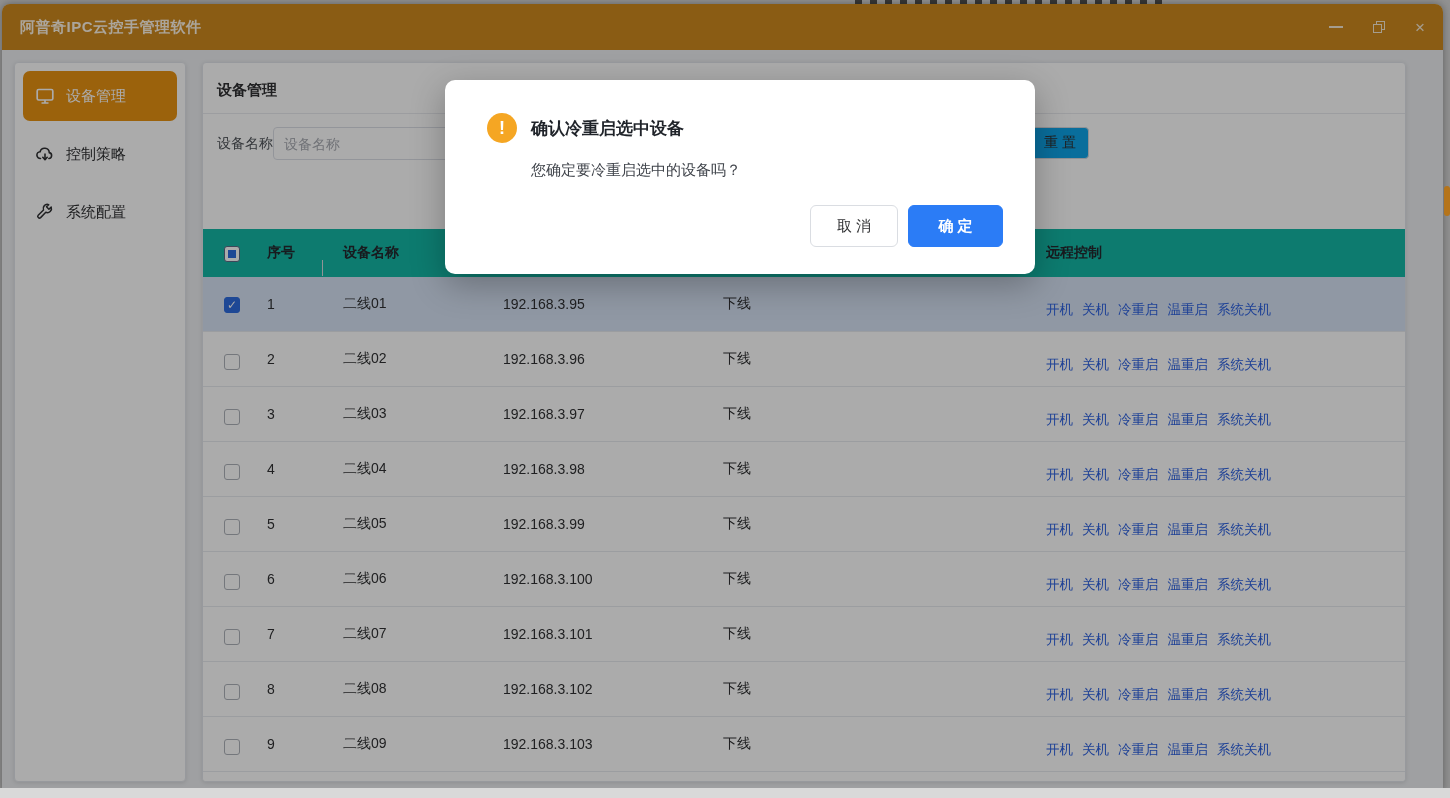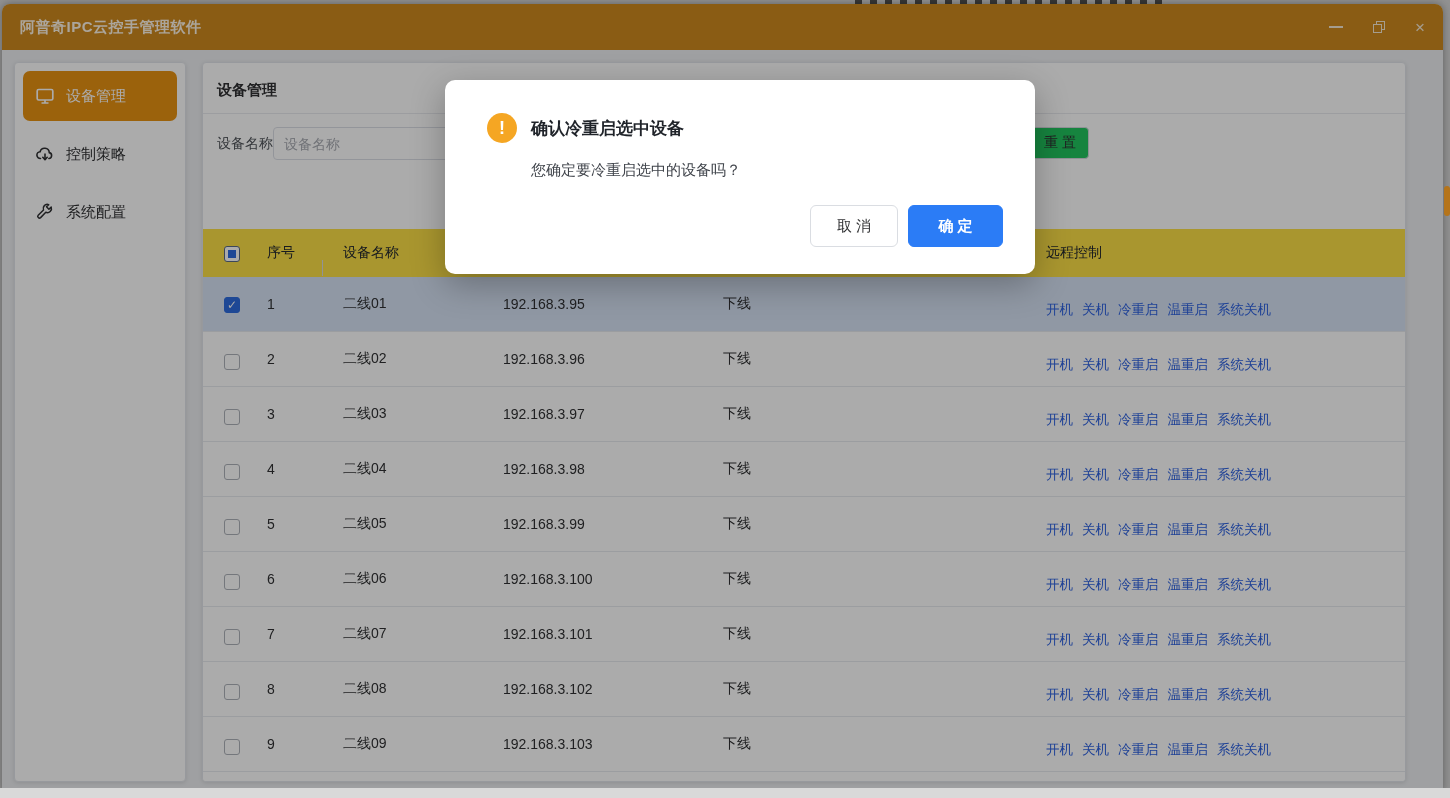--- a/index.html
+++ b/index.html
@@ -44,33 +44,33 @@
   .content-title { position:absolute; left:14px; top:18px; font-size:15px; font-weight:bold; color:#303133; }
   .content-divider { position:absolute; left:0; right:0; top:50px; height:1px; background:#E9EBEF; }
 
   .filter-row { position:absolute; left:14px; right:14px; top:64px; height:34px; }
   .filter-label { position:absolute; left:0; top:8px; font-size:14px; color:#50545A; }
   .filter-input { position:absolute; left:56px; top:0; width:262px; height:33px;
     border:1px solid #DCDFE6; border-radius:4px; padding:0 10px; font-size:14px; color:#303133;
     outline:none; background:#fff; font-family:inherit; }
   .filter-input::placeholder { color:#A9ACB3; }
   .reset-btn { position:absolute; left:814px; top:0; width:58px; height:32px;
-    background:#22c55e; border:1px solid #D6D9DE; border-radius:4px; font-size:14px; color:#303133;
+    background:#0ea5e9; border:1px solid #D6D9DE; border-radius:4px; font-size:14px; color:#303133;
     cursor:pointer; font-family:inherit; }
 
   .toolbar { position:absolute; left:14px; top:116px; height:33px; display:flex; gap:13px; }
   .btn { height:33px; border-radius:4px; font-size:14px; cursor:pointer; font-family:inherit; }
   .btn-primary { background:#2D6CDF; border:1px solid #2D6CDF; color:#fff; padding:0 13px; }
   .btn-plain { background:#fff; border:1px solid #D6D9DE; color:#303133; padding:0 17px; }
   .btn-partial { width:90px; overflow:hidden; white-space:nowrap; padding:0 17px; }
 
   
   .table { position:absolute; left:0; right:0; top:166px; }
   .trow { display:grid; grid-template-columns:44px 76px 160px 220px 323px auto; align-items:center; }
-  .thead { height:48px; background:#fde047; font-size:14px; font-weight:normal; color:#24292F; }
+  .thead { height:48px; background:#14b8a6; font-size:14px; font-weight:bold; color:#24292F; }
   .thead .cell { padding-left:20px; }
   .thead .cell-index { position:relative; }
   .thead .cell-index::after { content:""; position:absolute; right:0; top:16px; width:1px; height:16px; background:#D8DBE0; }
   .tbody .trow { height:55px; background:#fff; border-bottom:1px solid #E7EAEF; font-size:14px; color:#303133; }
   .tbody .trow.selected { background:#D7E3F5; }
   .cell { padding-left:20px; }
   .cell-check { padding-left:21px; }
 
   .cb { width:16px; height:16px; border:1px solid #AEB2B9; border-radius:3px; background:#fff;
     display:inline-flex; align-items:center; justify-content:center; cursor:pointer; }

